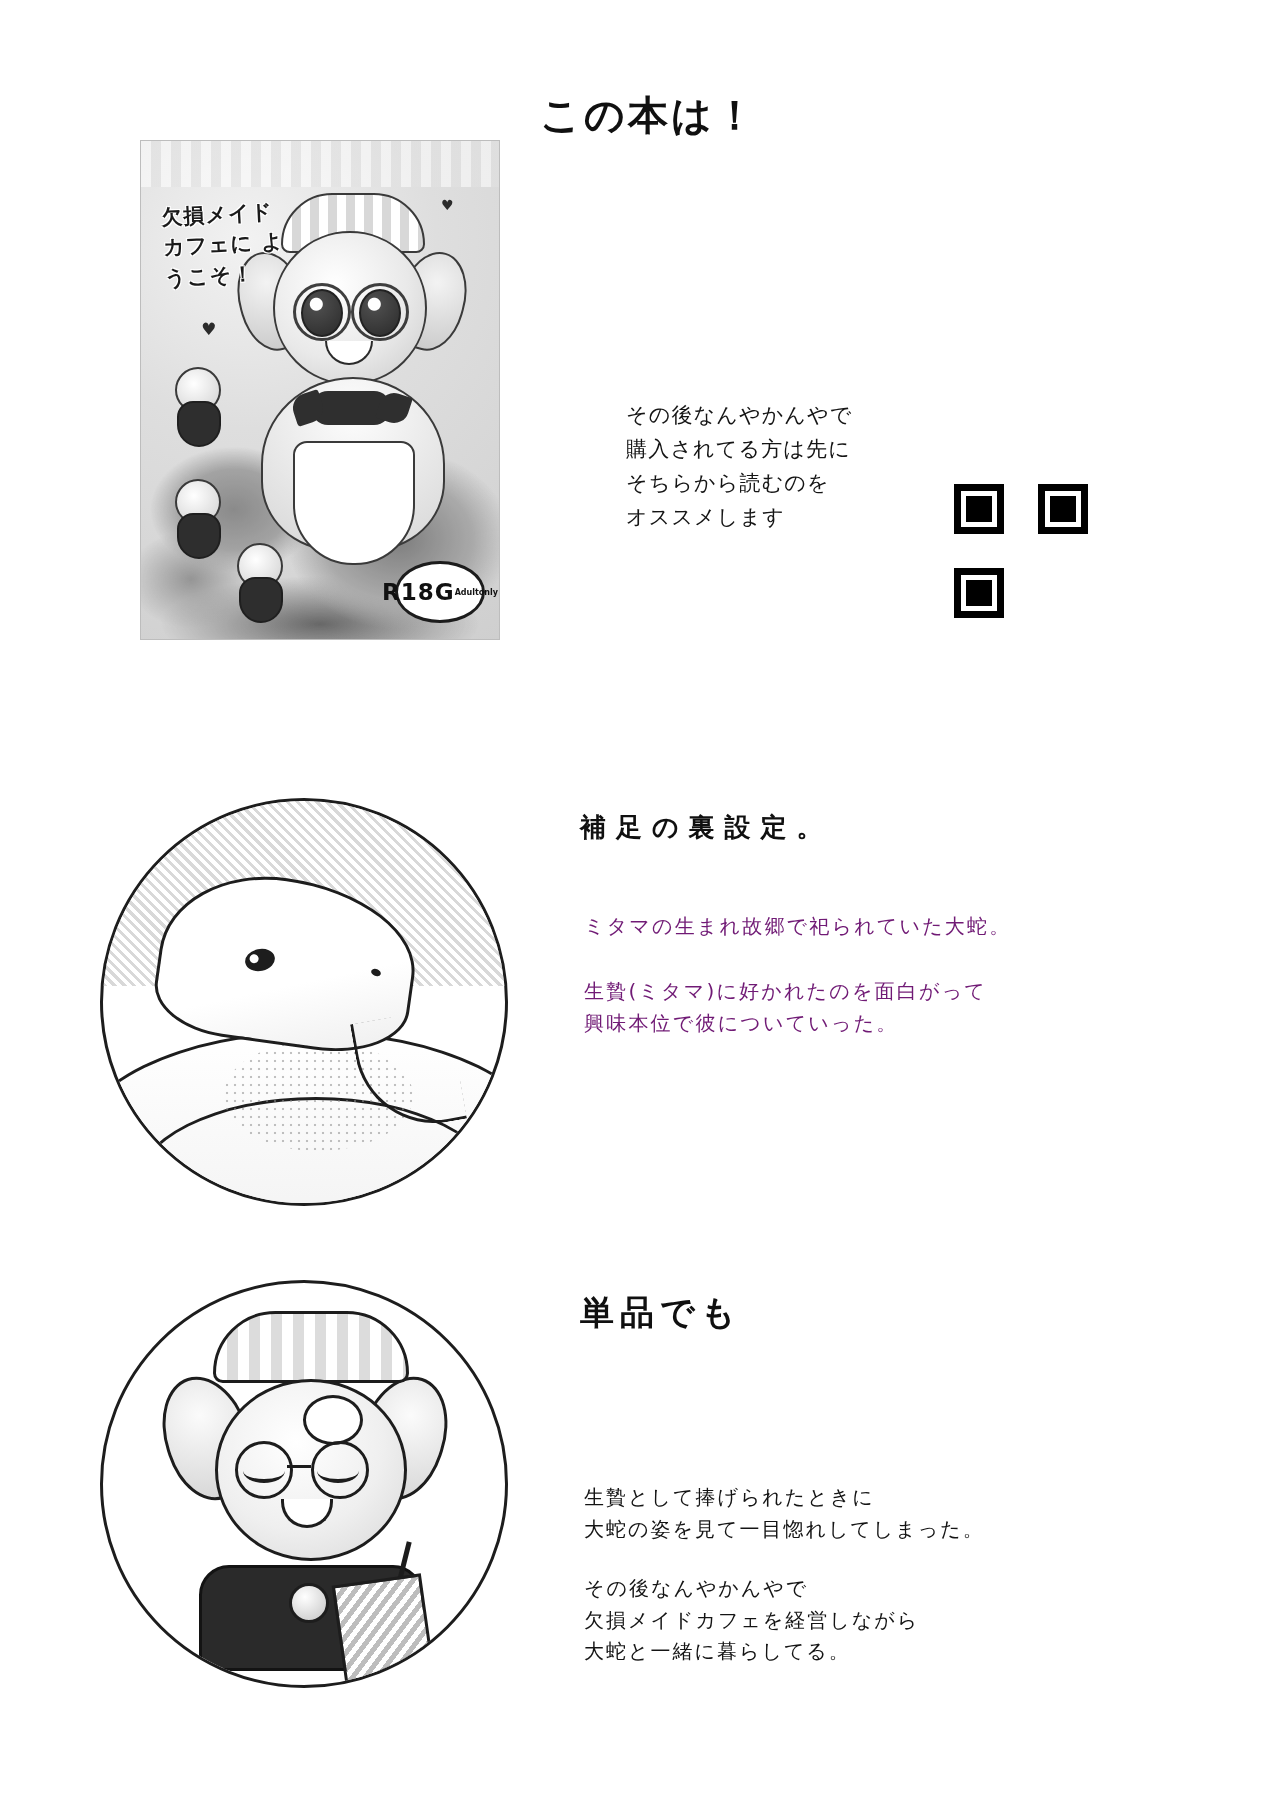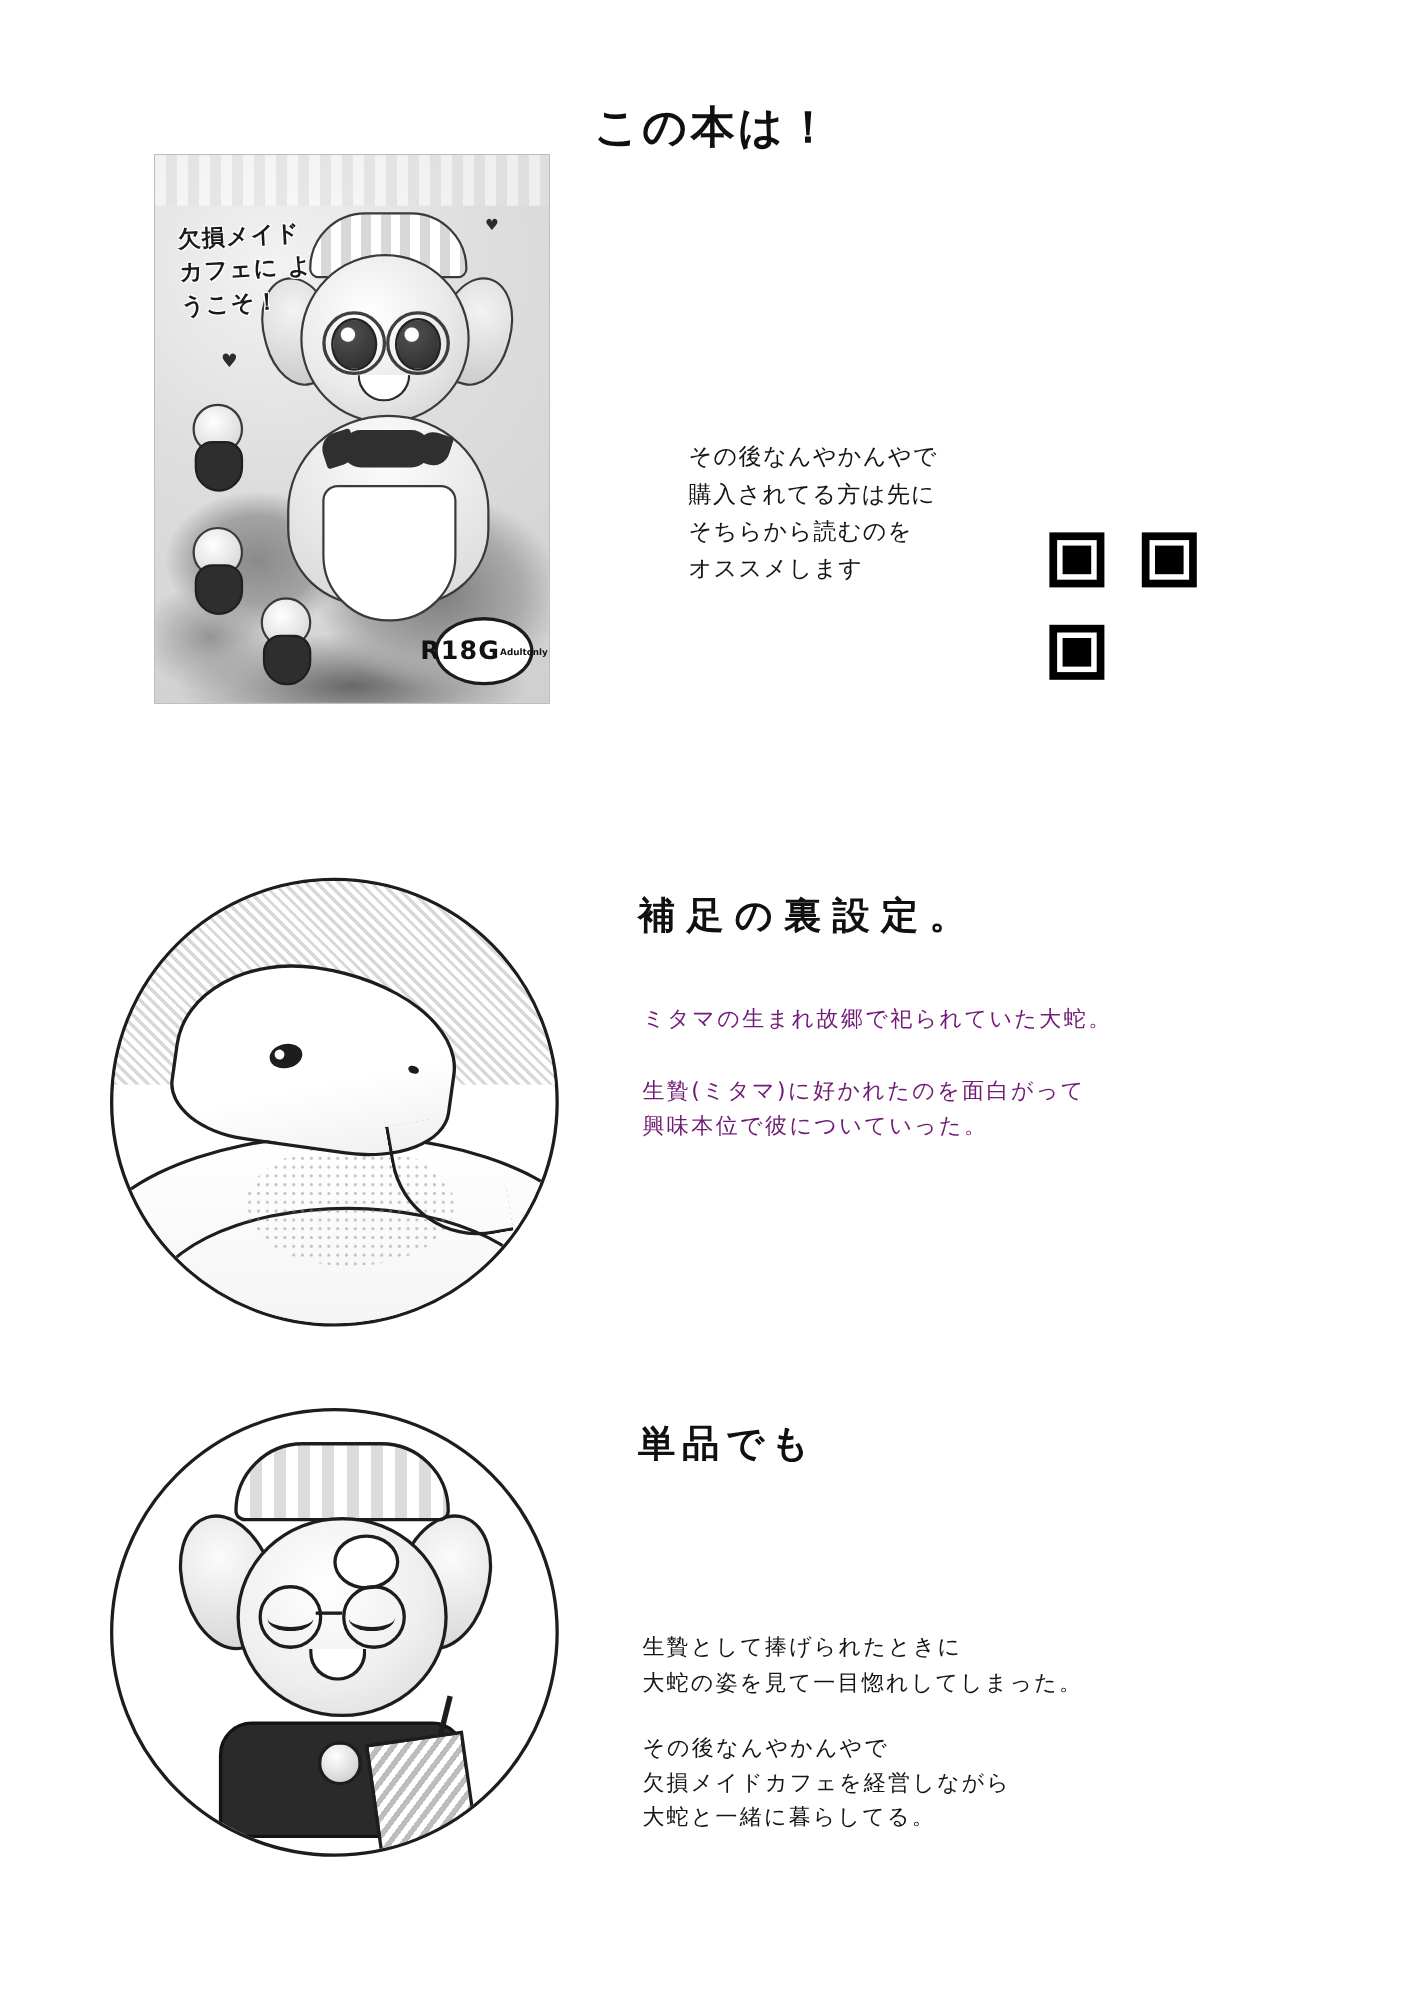--- a/index.html
+++ b/index.html
@@ -359,21 +359,21 @@
     background:
       radial-gradient(circle, #8e8e8e 1px, transparent 1.6px) 0 0/8px 8px;
     opacity: .55;
     border-radius: 50%;
   }
 
   .s2-title {
     position: absolute;
     left: 580px;
     top: 810px;
-    font-size: 34px;
+    font-size: 26px;
     font-weight: 700;
     letter-spacing: 10px;
     color: #101010;
   }
   .s2-block {
     position: absolute;
     left: 584px;
     font-size: 20px;
     line-height: 1.6;
     letter-spacing: 2.2px;

